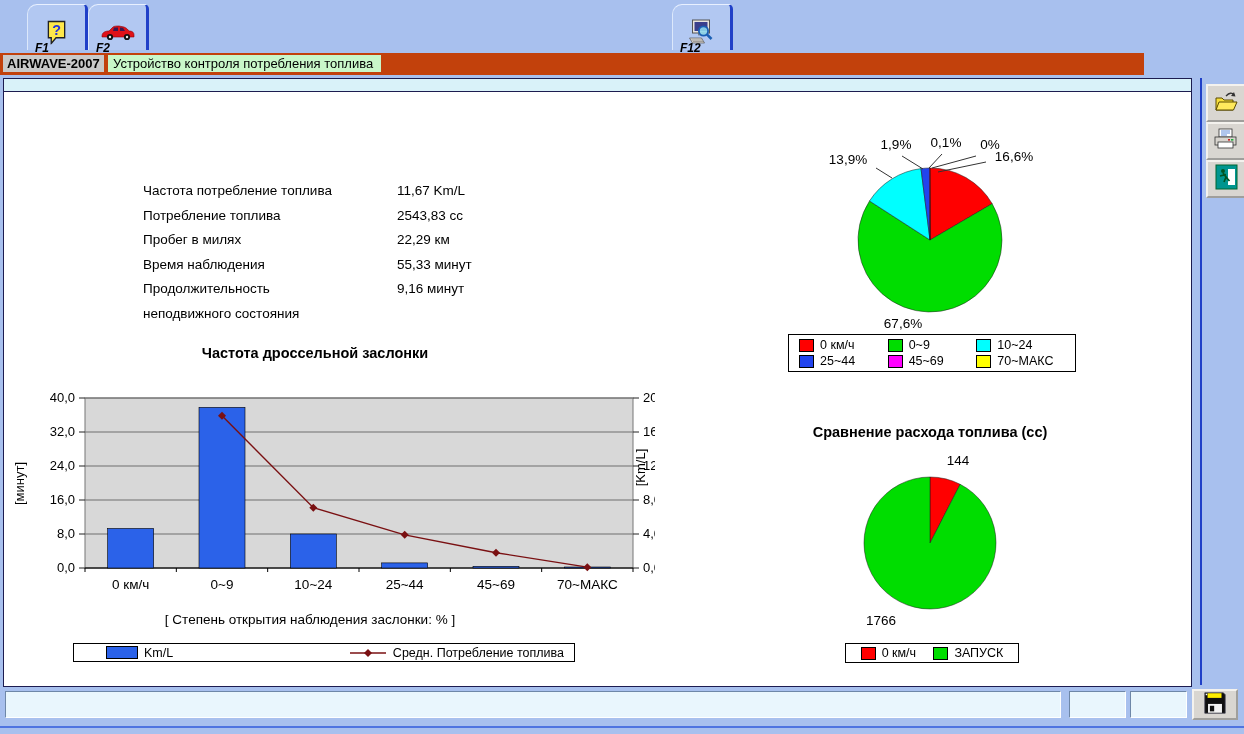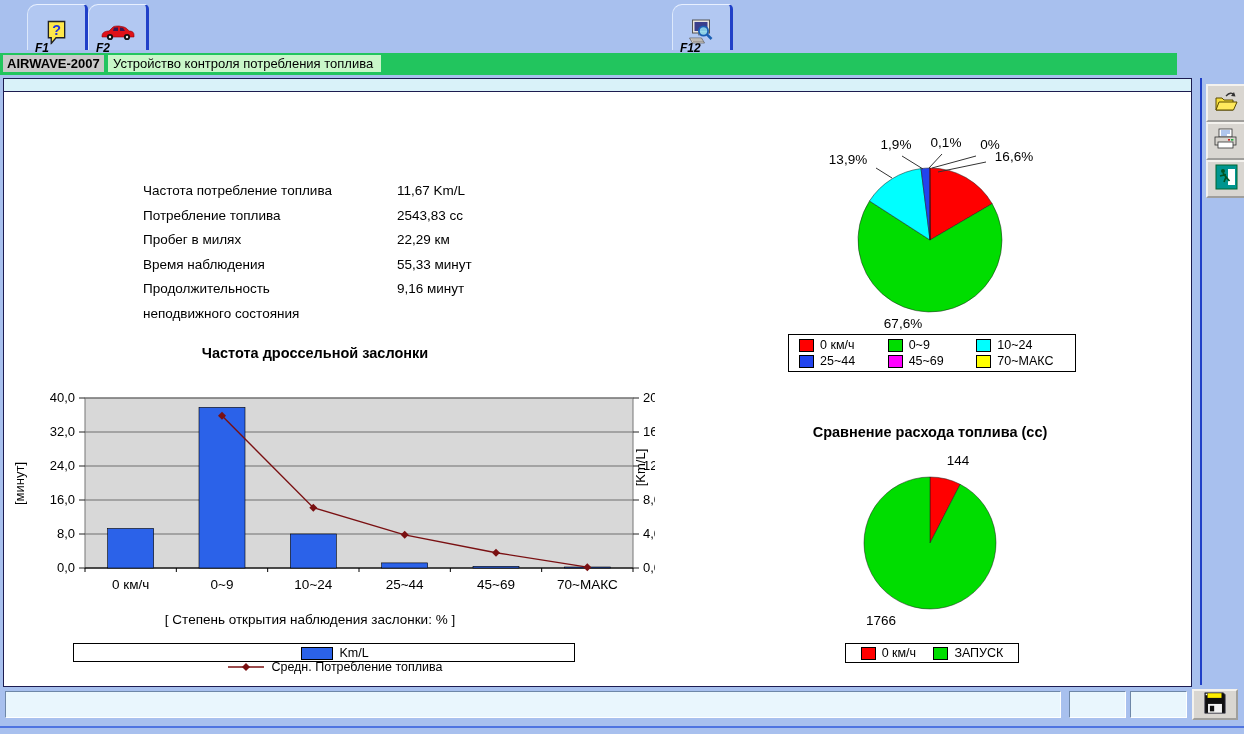--- a/index.html
+++ b/index.html
@@ -14,21 +14,21 @@
     position:absolute;top:4px;width:57px;height:45px;
     background:#b2c8f2;
     border-top:1px solid #e8f0ff;border-left:1px solid #dce8fb;
     border-right:3px solid #2040c8;
     border-radius:10px 5px 0 0;
     cursor:pointer;
   }
   .tab .flabel{position:absolute;top:2px;left:7px;font-style:italic;font-weight:bold;font-size:12px;margin-top:34px;}
   .tab .ticon{position:absolute;left:50%;top:55%;transform:translate(-50%,-50%) translateY(4px);}
   
-  .title-row{position:absolute;left:0;top:53px;width:1144px;height:22px;background:#22c55e;padding-left:33px;}
+  .title-row{position:absolute;left:0;top:53px;width:1144px;height:22px;background:#c2410c;}
   .chip-app{position:absolute;left:3px;top:2px;padding:1px 4px;background:#c9c9c9;font-weight:bold;font-size:13px;}
   .chip-title{position:absolute;left:108px;top:2px;padding:1px 8px 1px 5px;background:#c9f7c9;font-weight:normal;font-size:13px;}
   
   .panel{position:absolute;left:3px;top:78px;width:1187px;height:607px;background:#ffffff;border:1px solid #1c1c50;}
   .panel-band{position:absolute;left:0;top:0;width:100%;height:12px;background:#d9f2f9;border-bottom:1px solid #1c1c50;}
   
   .stats{position:absolute;left:139px;top:100px;font-size:13.5px;}
   .stat-row{display:flex;line-height:24.5px;}
   .stat-label{width:254px;white-space:pre-line;}
   .stat-value{white-space:nowrap;}
@@ -191,21 +191,21 @@
       <path d="M486,210.7L490,214.7L486,218.7L482,214.7Z" fill="#7a1012"></path>
       <path d="M577.3333333333333,225.15L581.3333333333333,229.15L577.3333333333333,233.15L573.3333333333333,229.15Z" fill="#7a1012"></path>
     </svg>
   <div class="vlabel-wrap" style="left:2px;top:349px;">
     <span>[минут]</span>
   </div>
   <div class="vlabel-wrap" style="left:623px;top:333px;">
     <span>[Km/L]</span>
   </div>
   <div class="axis-xlabel" style="left:56px;top:533px;width:500px;">[ Степень открытия наблюдения заслонки: % ]</div>
-  <div class="legend-box bar-legend" style="left:69px;top:564px;width:502px;flex-direction:column;">
+  <div class="legend-box bar-legend" style="left:69px;top:564px;width:502px;">
     <div class="legend-item">
       <span id="bar-swatch" class="swatch-wide" style="background: rgb(43, 98, 233);"></span>
       <span>Km/L</span>
     </div>
     <div class="legend-item">
       <svg id="line-sample" width="38" height="10">
           <line x1="1" y1="5" x2="37" y2="5" stroke="#7a1012" stroke-width="1.4"></line>
           <path d="M19,1 L23,5 L19,9 L15,5 Z" fill="#7a1012"></path>
         </svg>
       <span>Средн. Потребление топлива</span>

